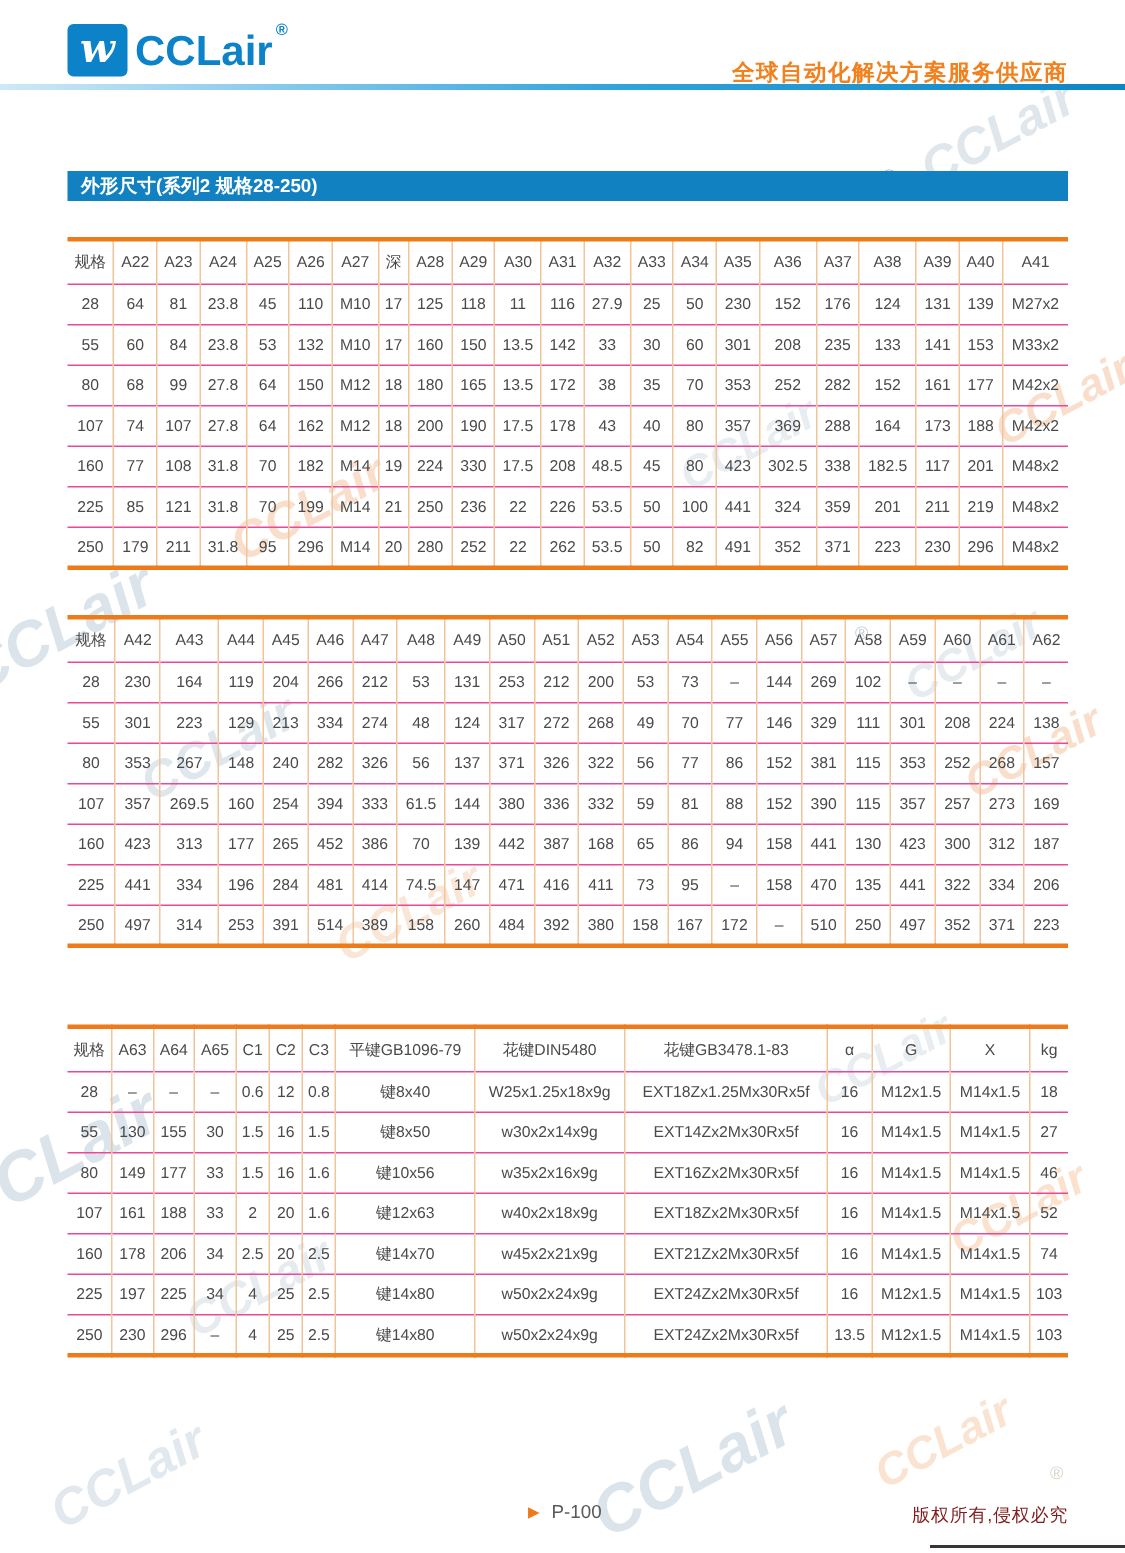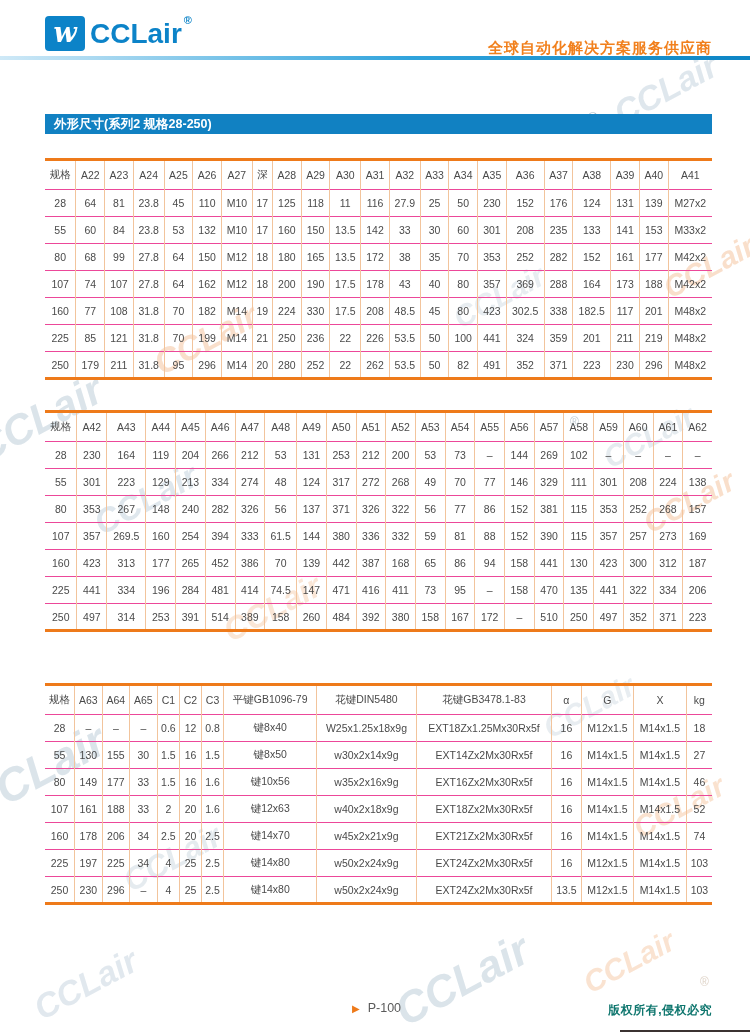--- a/index.html
+++ b/index.html
@@ -62,21 +62,21 @@
   table.dim-table td { height:27px; }
   table.dim-table th + th, table.dim-table td + td { border-left:1px solid #f2c49c; }
   table.dim-table tbody tr { border-top:1px solid #ec4899; }
   
   .footer-page {
     position:absolute; left:352px; top:1001px; display:flex; align-items:center;
     z-index:2; font-size:12.5px; color:#5a5a5a;
   }
   .tri { color:#ee7a1a; font-size:10px; margin-right:8px; }
   .copyright {
-    position:absolute; right:38px; top:1002px; color:#0f766e; font-weight:bold;
+    position:absolute; right:38px; top:1002px; color:#7f1d1d; font-weight:normal;
     font-size:12px; z-index:2; letter-spacing:0.5px;text-align:center;
   }
   .corner-line {
     position:absolute; left:620px; top:1030px; width:130px; height:2px;
     background:#3b3331; z-index:2;
   }
   .reg-mark { position:absolute; z-index:1; font-family:"Liberation Sans",sans-serif; pointer-events:none; }
 </style>
 </head>
 <body>

